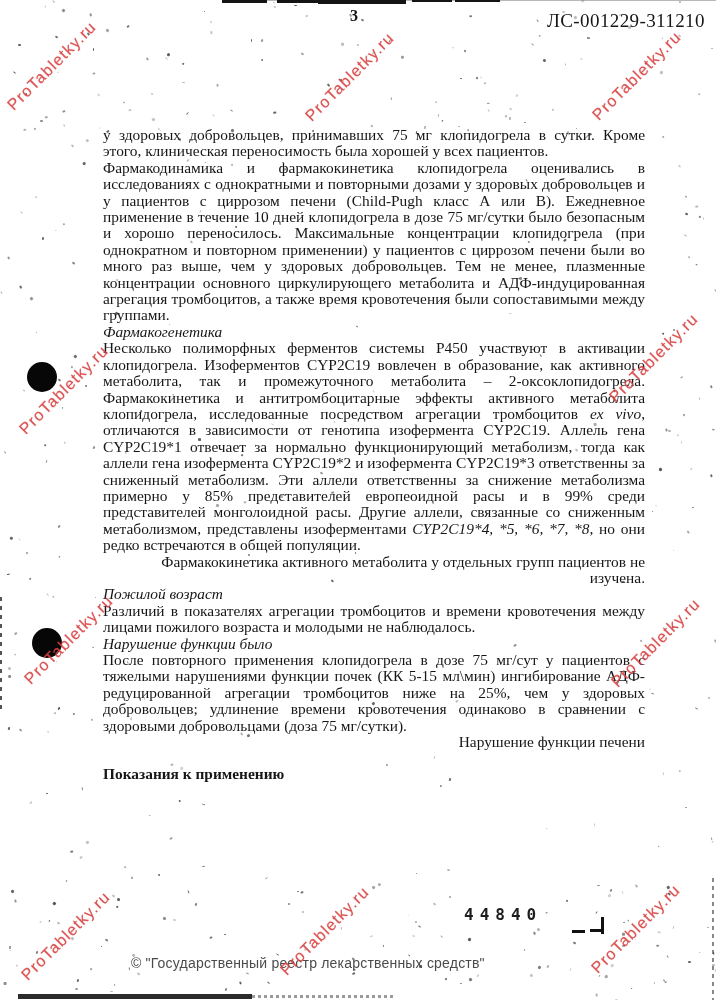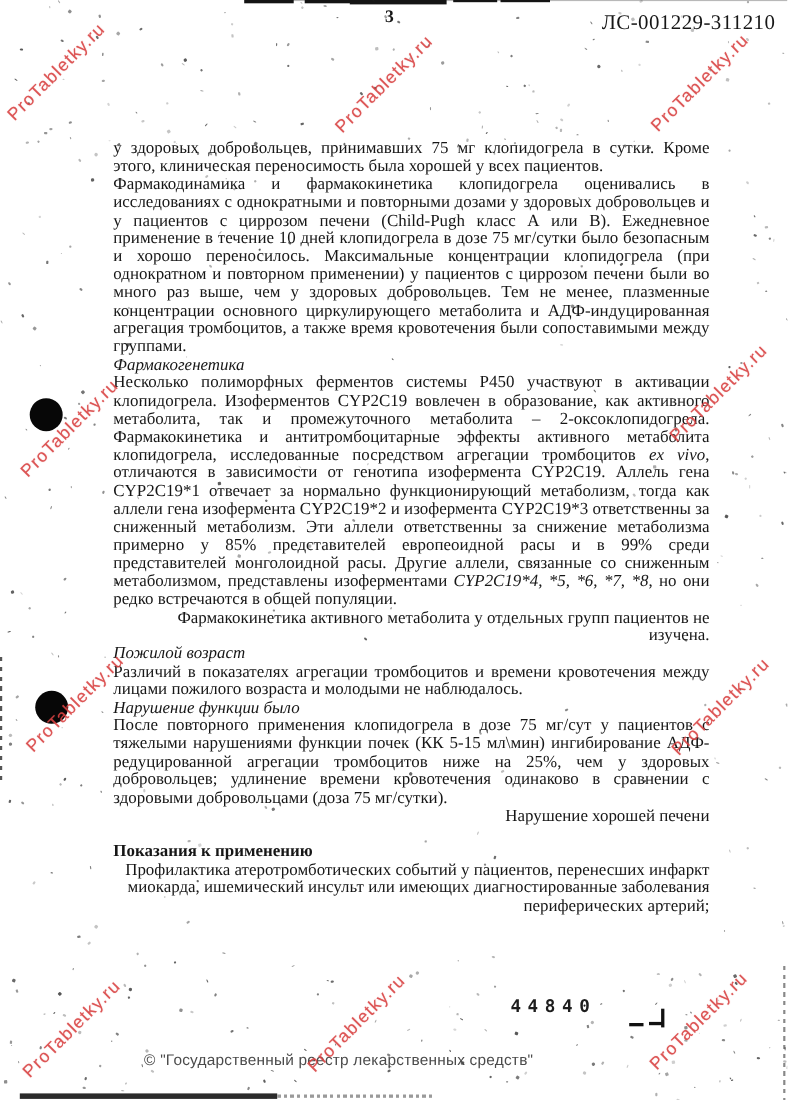--- a/index.html
+++ b/index.html
@@ -90,23 +90,22 @@
   <div class="doc">
     <p class="j">у здоровых добровольцев, принимавших 75 мг клопидогрела в сутки. Кроме этого, клиническая переносимость была хорошей у всех пациентов.</p>
     <p class="j">Фармакодинамика и фармакокинетика клопидогрела оценивались в исследованиях с однократными и повторными дозами у здоровых добровольцев и у пациентов с циррозом печени (Child-Pugh класс А или В). Ежедневное применение в течение 10 дней клопидогрела в дозе 75 мг/сутки было безопасным и хорошо переносилось. Максимальные концентрации клопидогрела (при однократном и повторном применении) у пациентов с циррозом печени были во много раз выше, чем у здоровых добровольцев. Тем не менее, плазменные концентрации основного циркулирующего метаболита и АДФ-индуцированная агрегация тромбоцитов, а также время кровотечения были сопоставимыми между группами.</p>
     <p class="hi">Фармакогенетика</p>
     <p class="j"><span>Несколько полиморфных ферментов системы Р450 участвуют в активации клопидогрела. Изоферментов CYP2C19 вовлечен в образование, как активного метаболита, так и промежуточного метаболита – 2-оксоклопидогрела. Фармакокинетика и антитромбоцитарные эффекты активного метаболита клопидогрела, исследованные посредством агрегации тромбоцитов </span><i>ex vivo</i><span>, отличаются в зависимости от генотипа изофермента CYP2C19. Аллель гена CYP2C19*1 отвечает за нормально функционирующий метаболизм, тогда как аллели гена изофермента CYP2C19*2 и изофермента CYP2C19*3 ответственны за сниженный метаболизм. Эти аллели ответственны за снижение метаболизма примерно у 85% представителей европеоидной расы и в 99% среди представителей монголоидной расы. Другие аллели, связанные со сниженным метаболизмом, представлены изоферментами </span><i>CYP2C19*4, *5, *6, *7, *8</i><span>, но они редко встречаются в общей популяции.</span></p>
     <p class="l">Фармакокинетика активного метаболита у отдельных групп пациентов не изучена.</p>
     <p class="hi">Пожилой возраст</p>
     <p class="j">Различий в показателях агрегации тромбоцитов и времени кровотечения между лицами пожилого возраста и молодыми не наблюдалось.</p>
     <p class="hi">Нарушение функции было</p>
     <p class="j">После повторного применения клопидогрела в дозе 75 мг/сут у пациентов с тяжелыми нарушениями функции почек (КК 5-15 мл\мин) ингибирование АДФ-редуцированной агрегации тромбоцитов ниже на 25%, чем у здоровых добровольцев; удлинение времени кровотечения одинаково в сравнении с здоровыми добровольцами (доза 75 мг/сутки).</p>
-    <p class="l">Нарушение хорошей печени</p>
+    <p class="l">Нарушение функции печени</p>
     <p class="hb">Показания к применению</p>
-    <p class="l">Профилактика атеротромботических событий у пациентов, перенесших инфаркт миокарда, ишемический инсульт или имеющих диагностированные заболевания периферических артерий;</p>
   </div>
 
   <div class="stamp">44840</div>
   <div class="cmark cm-dash1"></div>
   <div class="cmark cm-dash2"></div>
   <div class="cmark cm-vert"></div>
 
   <div class="footer">© "Государственный реестр лекарственных средств"</div>
 
   <div class="botbar"></div>

